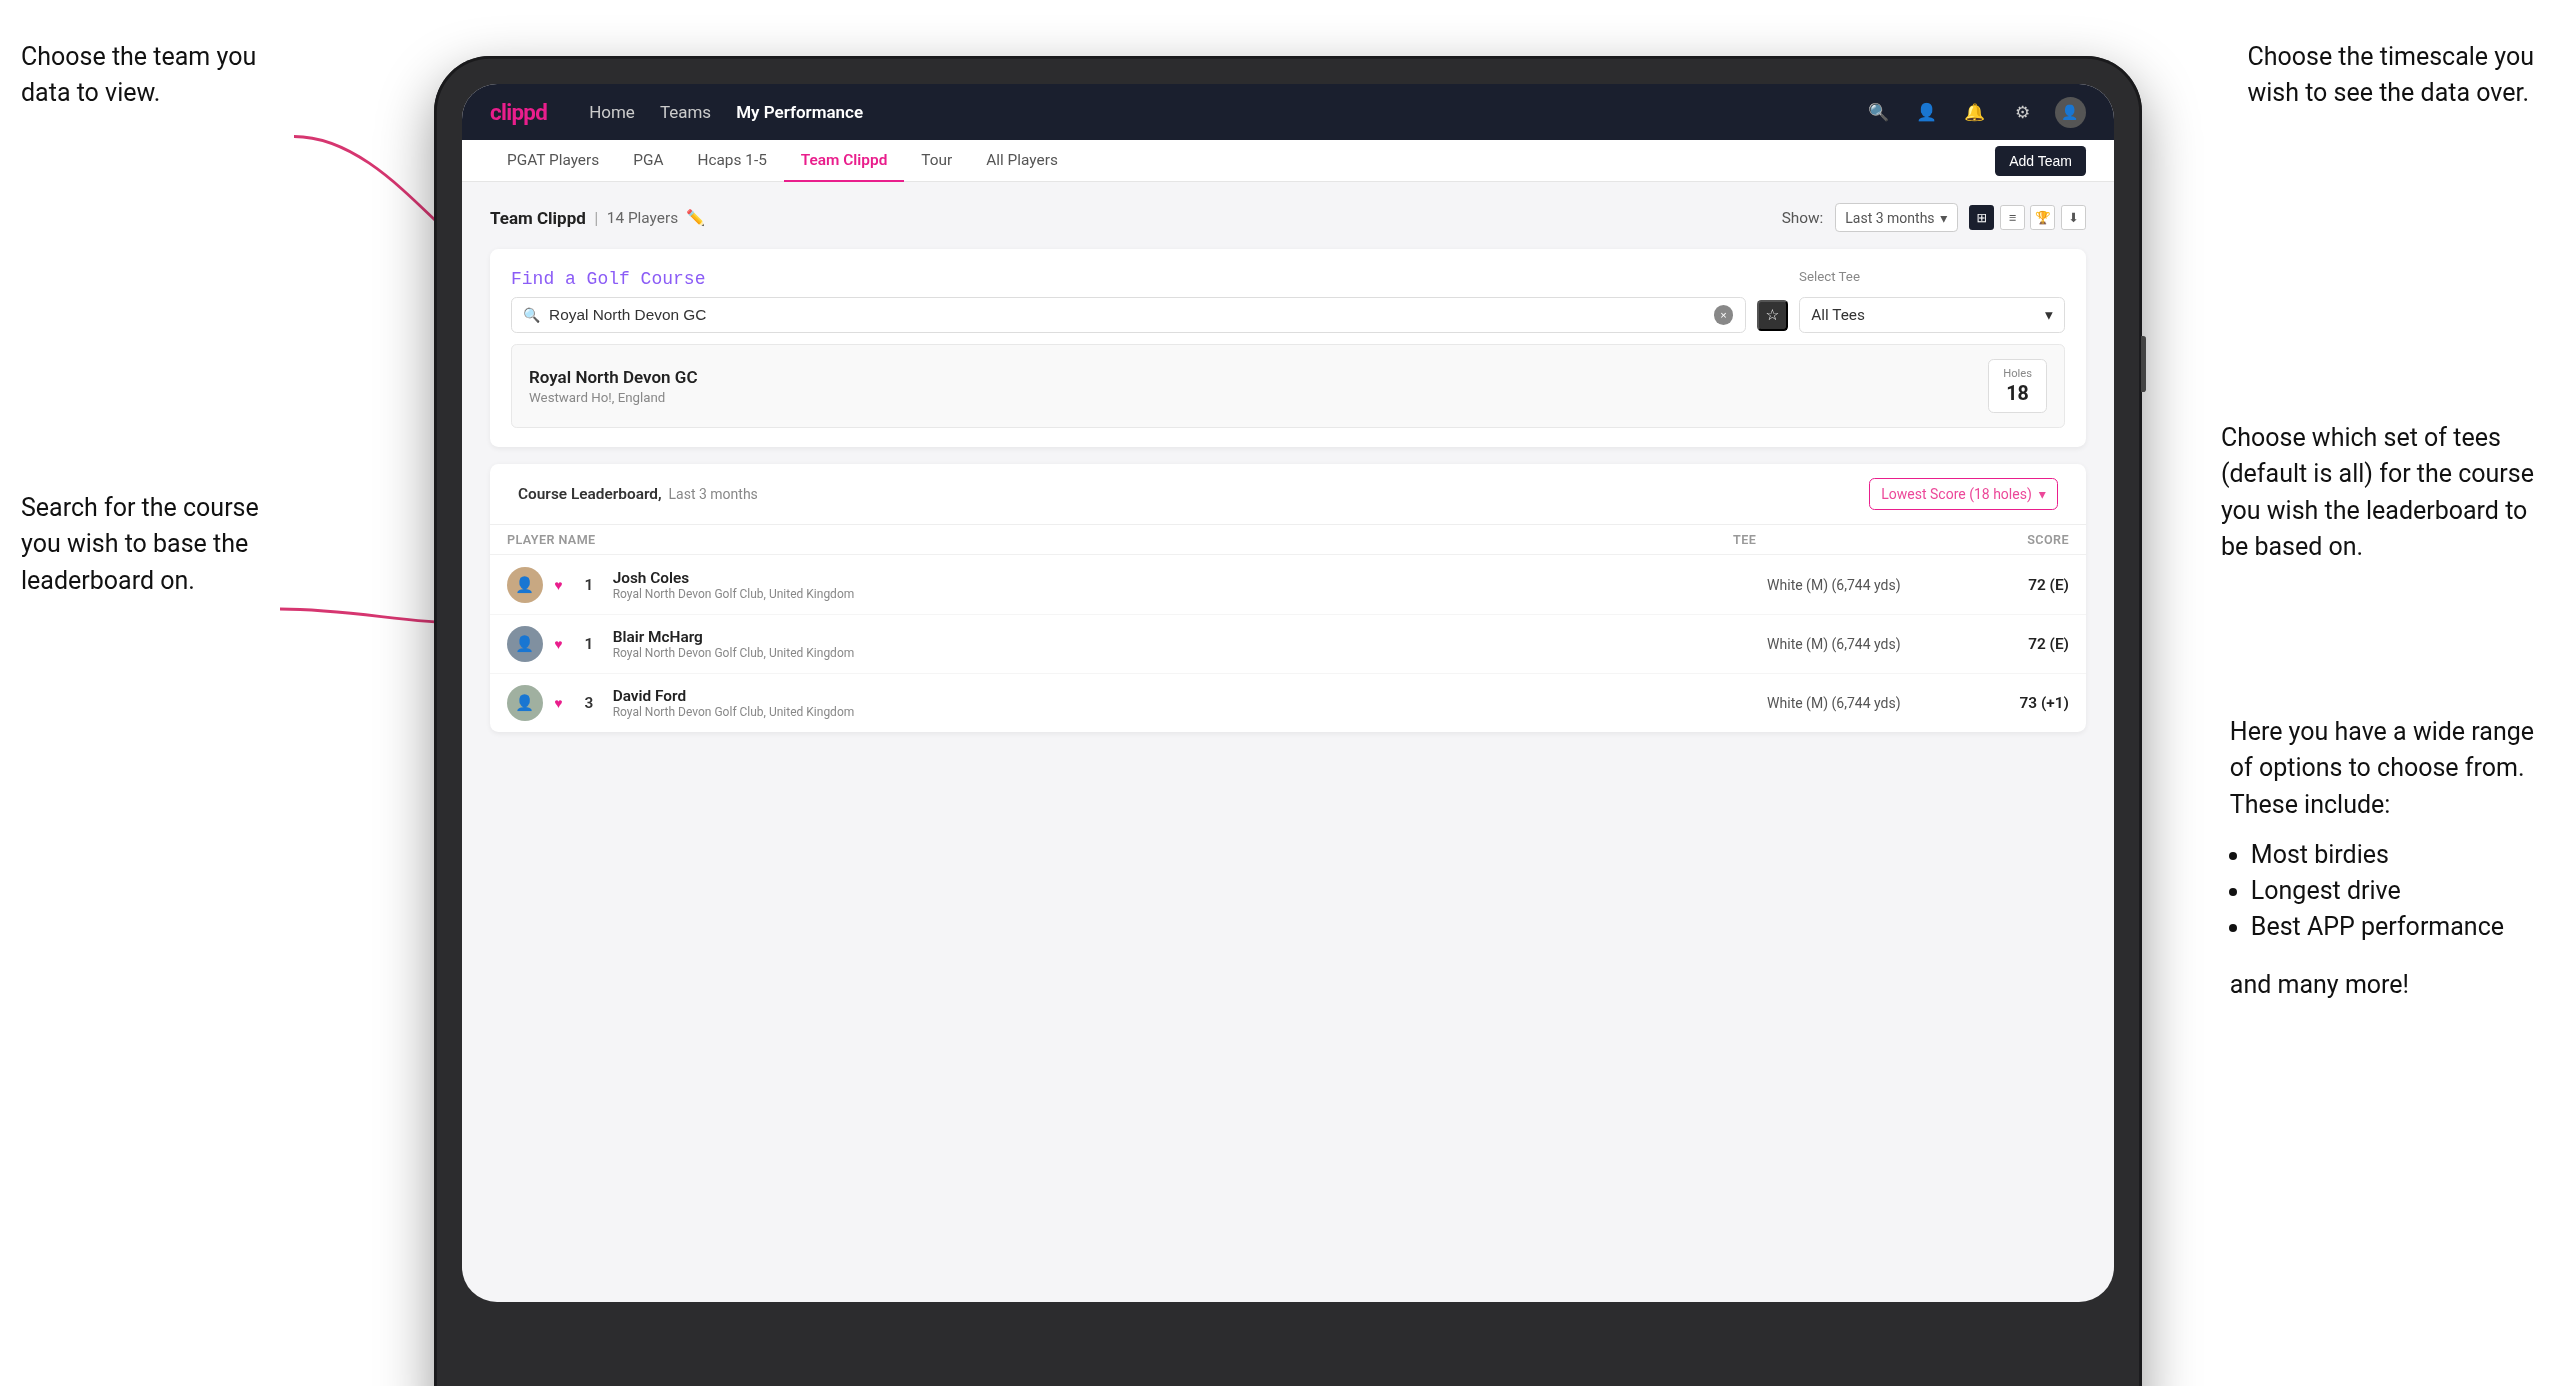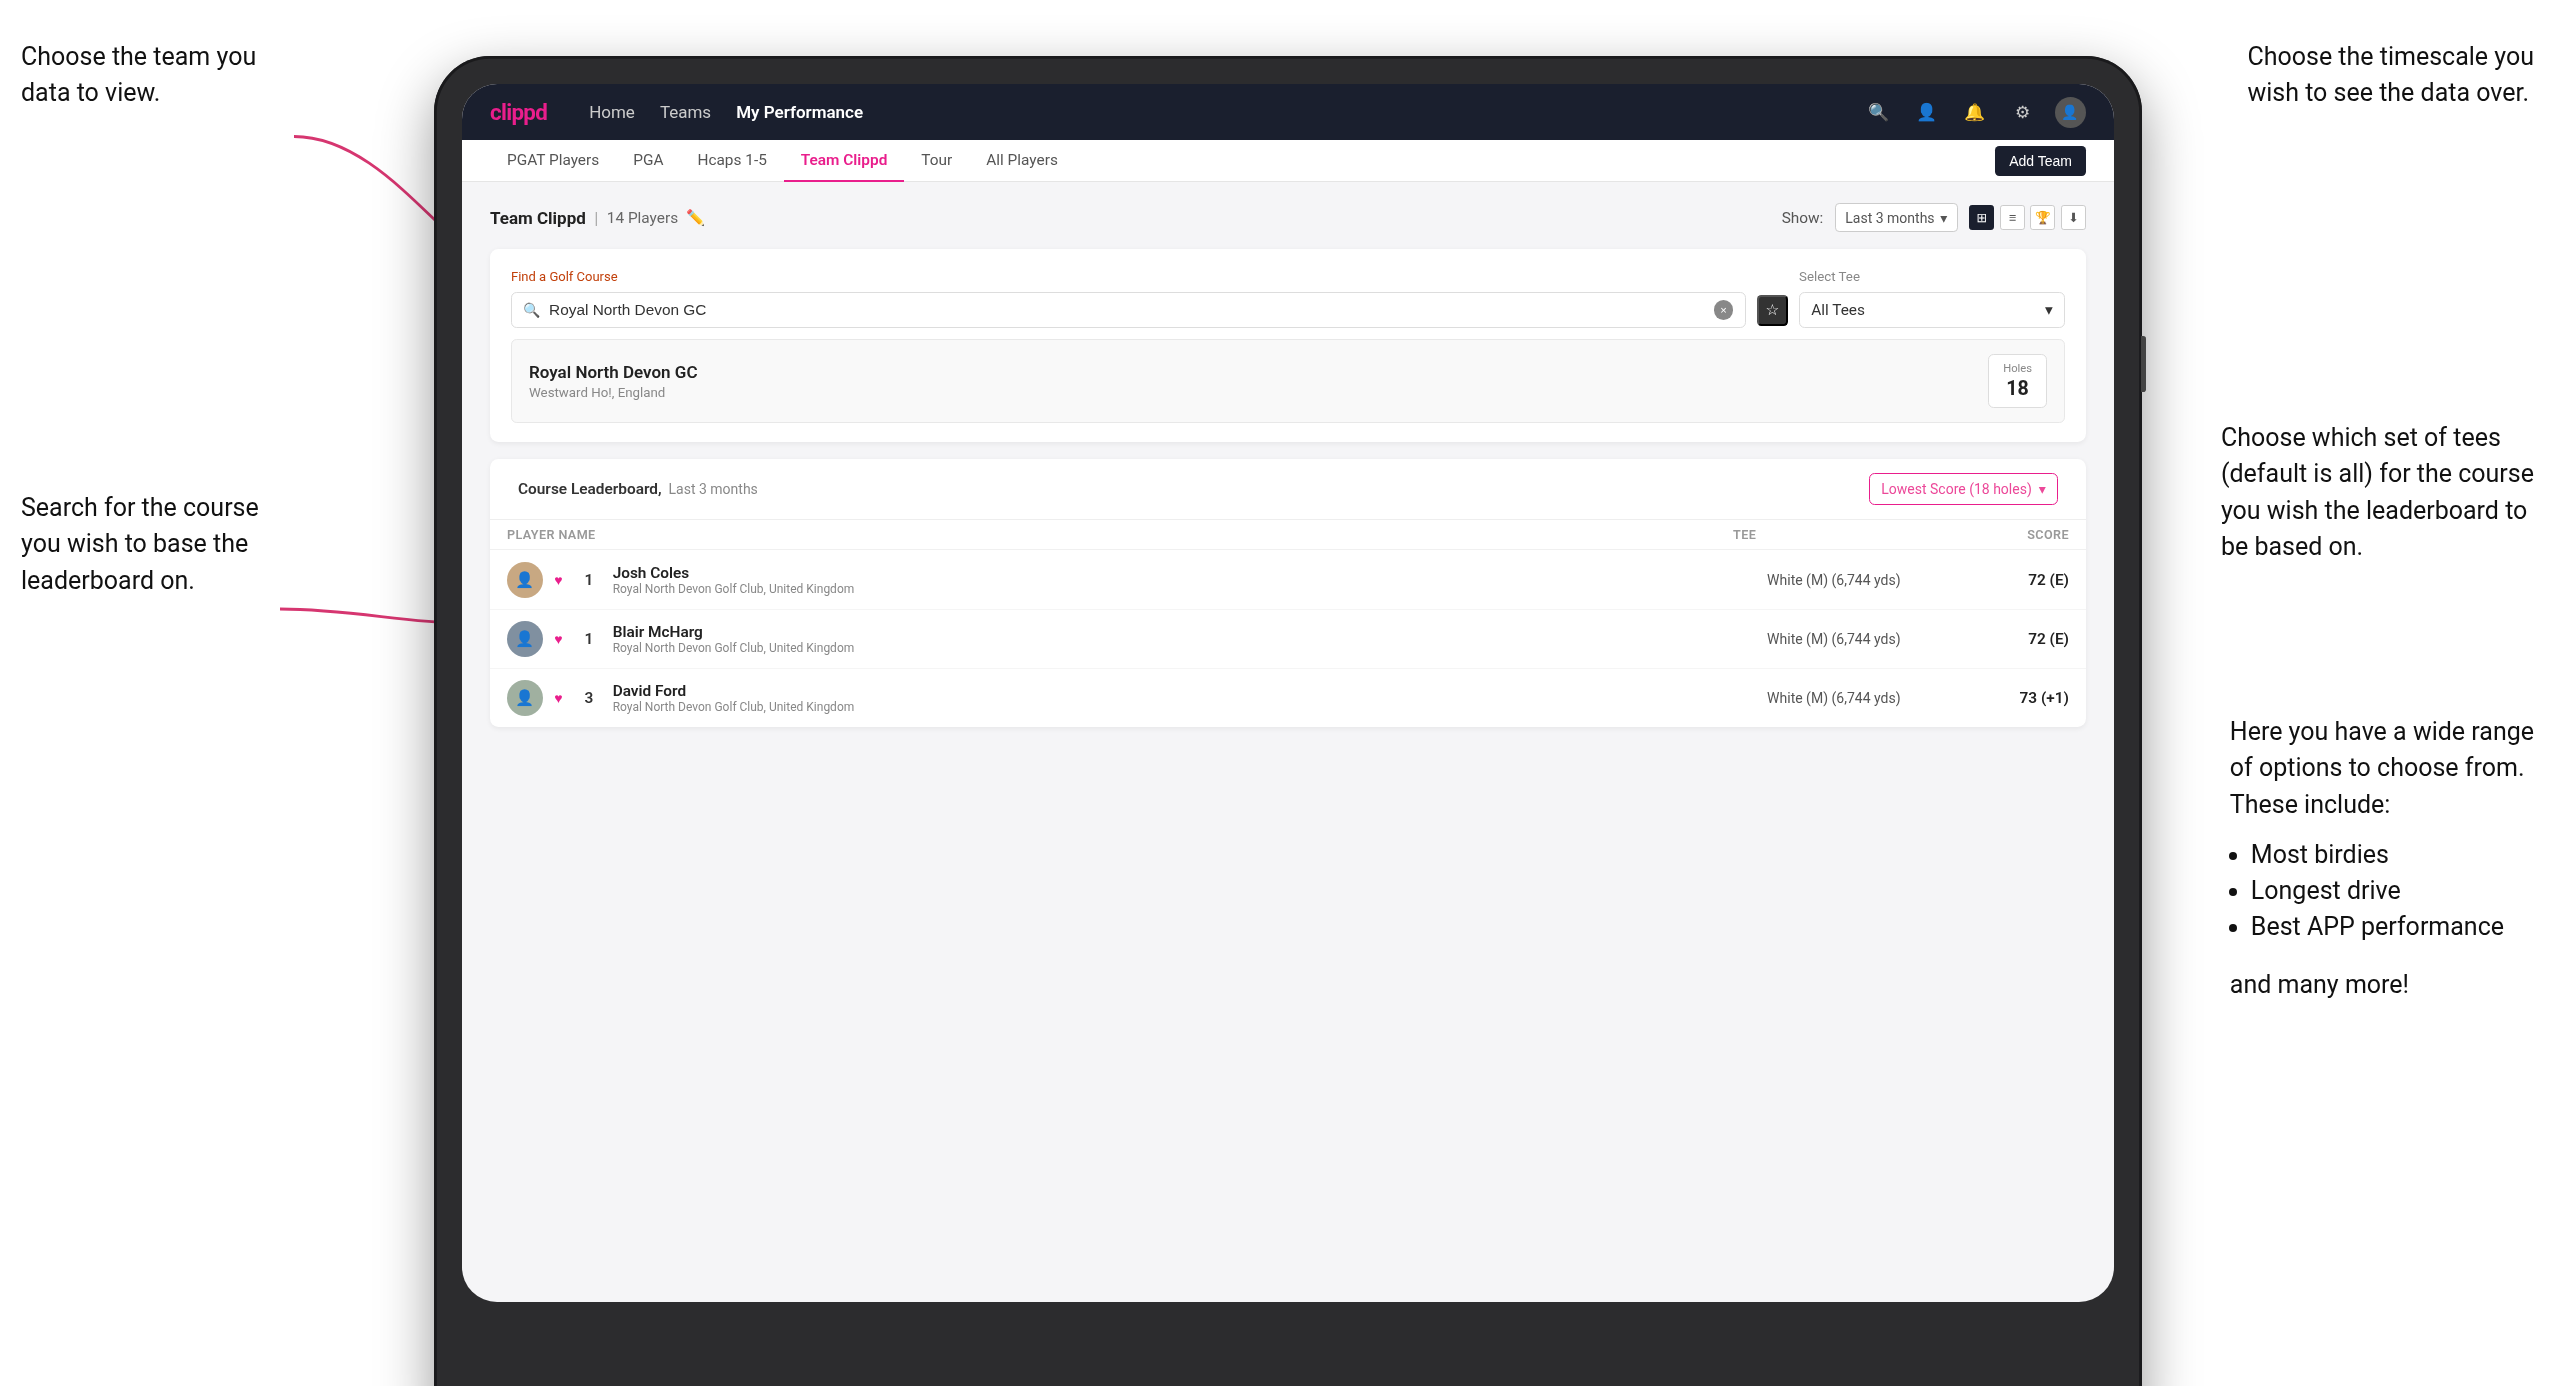--- a/index.html
+++ b/index.html
@@ -618,21 +618,21 @@
             <button class="view-icon-btn active">⊞</button>
             <button class="view-icon-btn">≡</button>
             <button class="view-icon-btn">🏆</button>
             <button class="view-icon-btn">⬇</button>
           </div>
         </div>
       </div>
 
       <div class="search-card">
         <div class="search-card-labels">
-          <span style="font-size:13px;color:#c2410c;">Find a Golf Course</span>
+          <span style="font-size:18px;color:#8b5cf6;font-family:Liberation Mono, monospace;">Find a Golf Course</span>
           <span style="font-size:13.3px;color:#888;margin-left:auto;width:266px;">Select Tee</span>
         </div>
         <div class="search-row">
           <div class="search-input-wrap">
             <span style="color:#aaa;font-size:14px;">🔍</span>
             <input type="text" style="font-size: 15.4px; color: rgb(51, 51, 51); border: none; outline: none; flex: 1 1 0%;" value="Royal North Devon GC">
             <button class="clear-btn">×</button>
           </div>
           <button class="star-btn">☆</button>
           <div class="tee-select-wrap">

